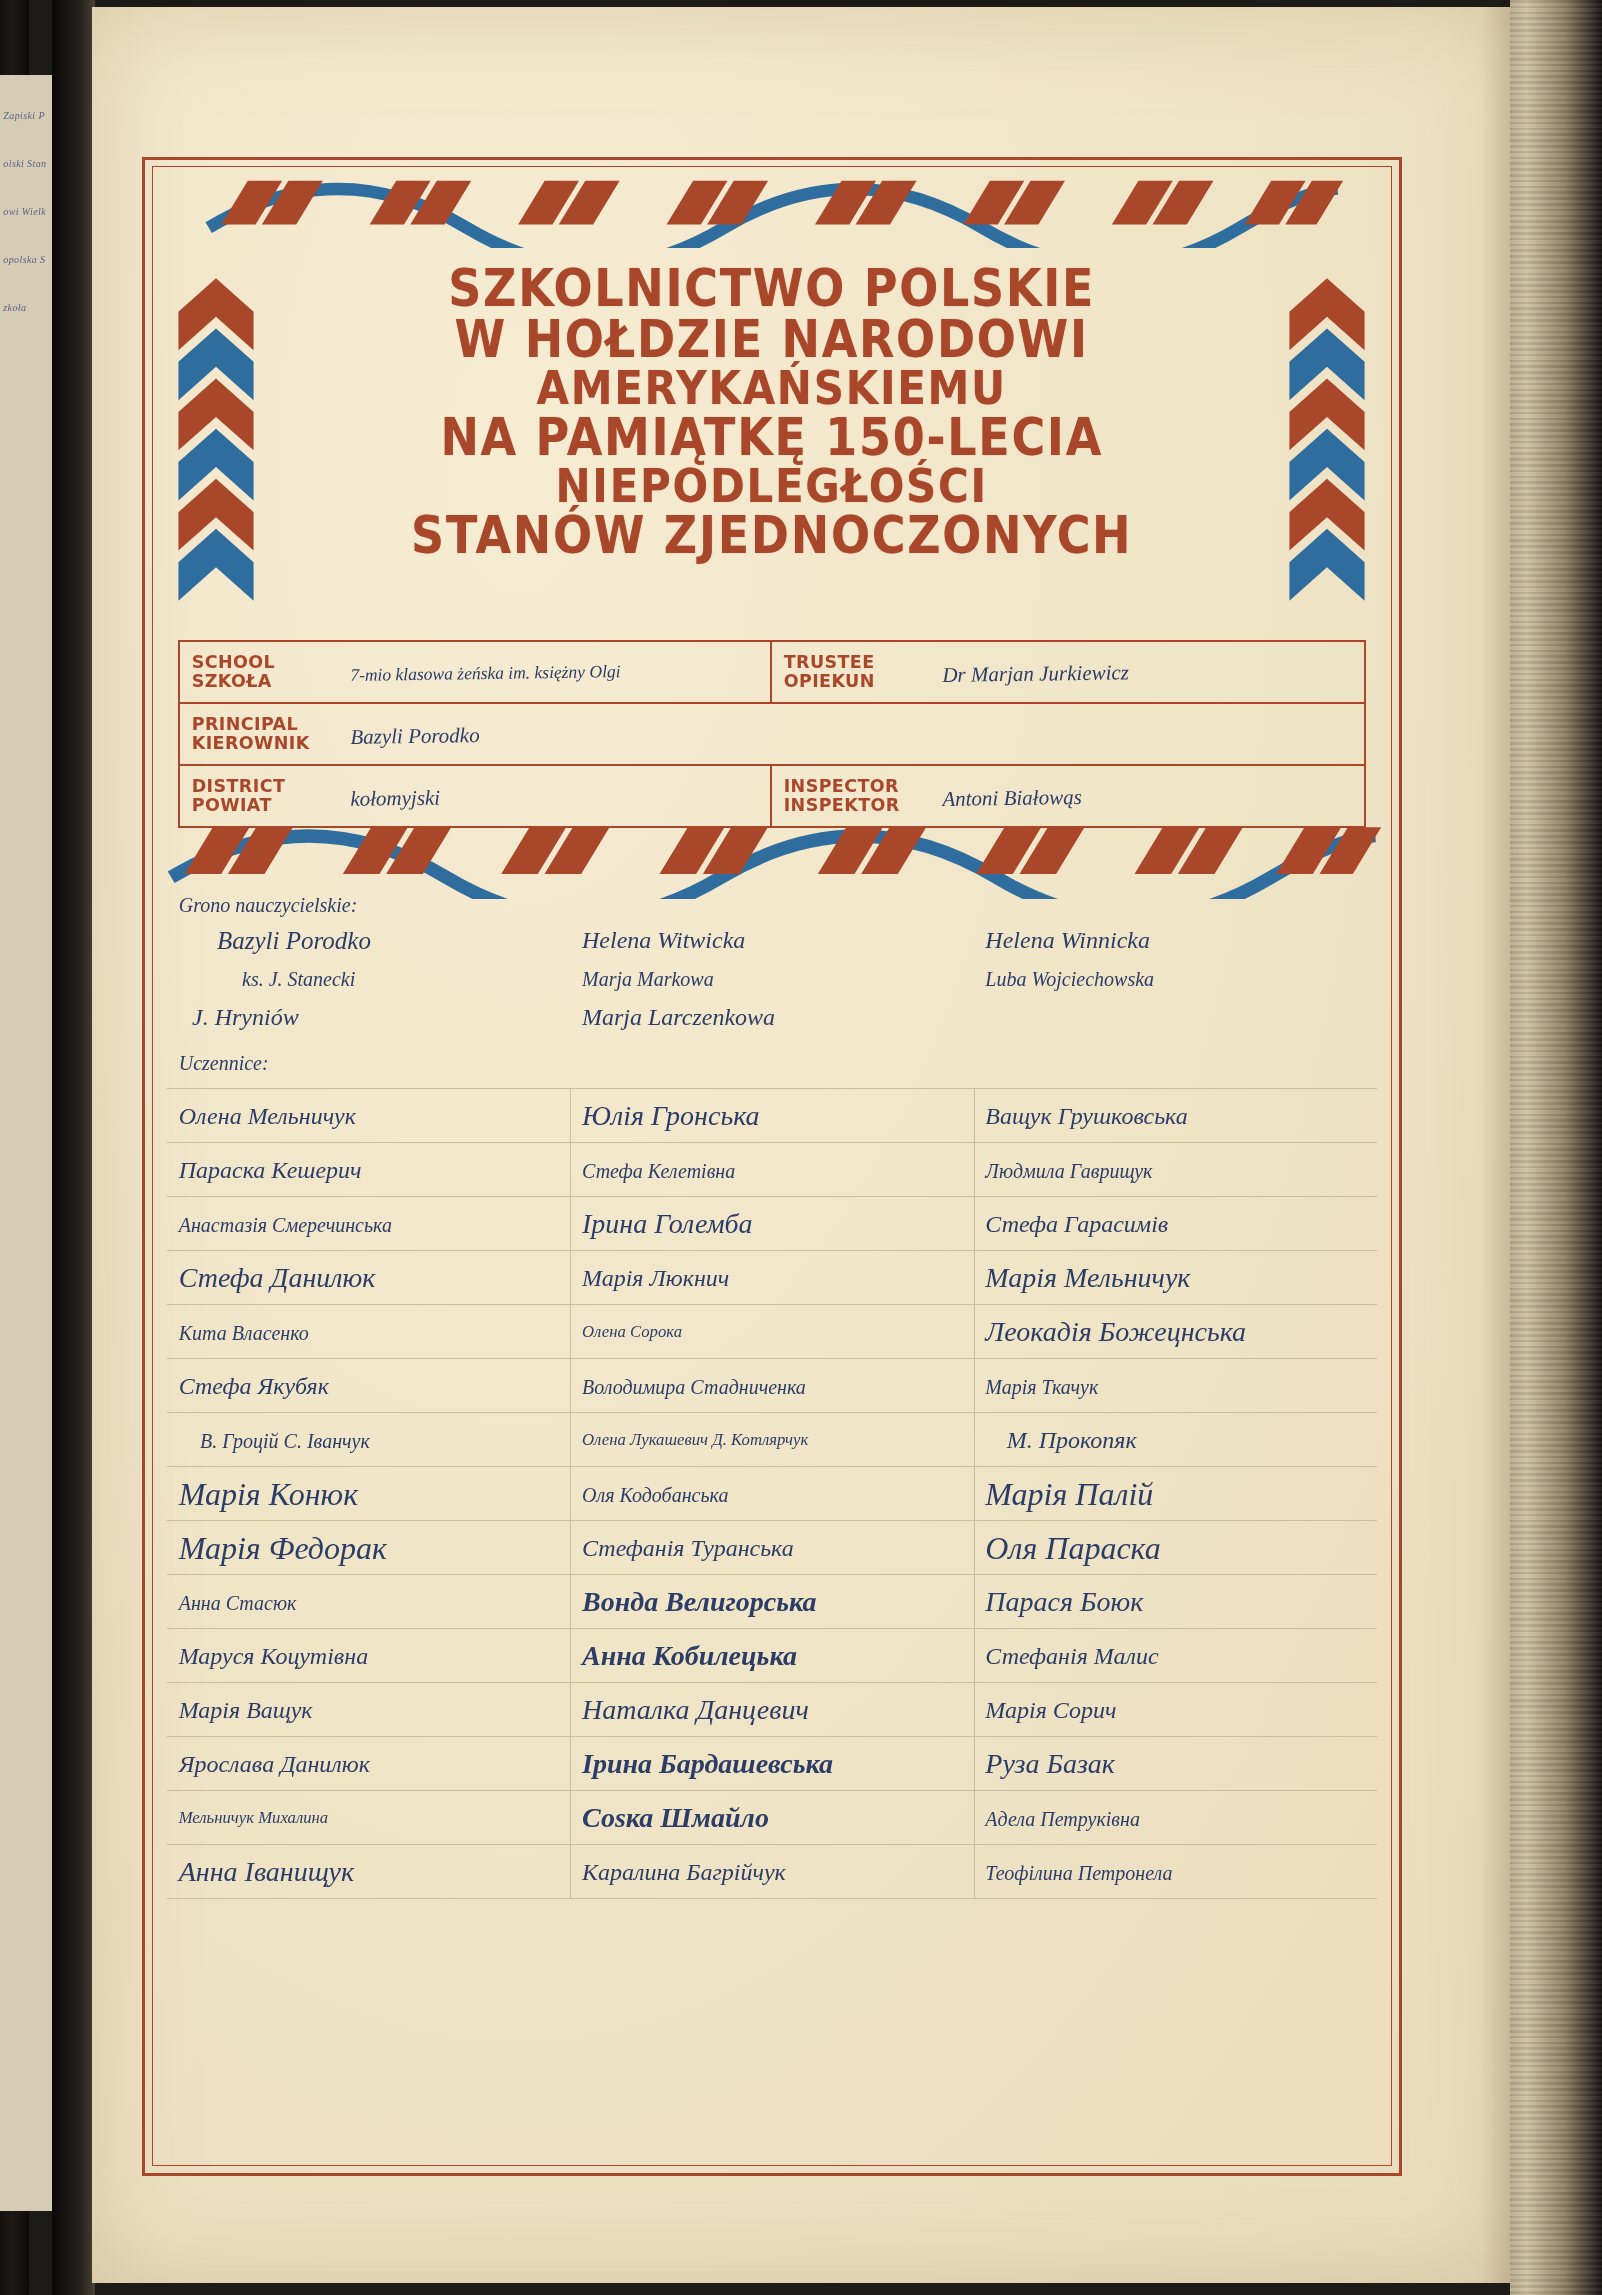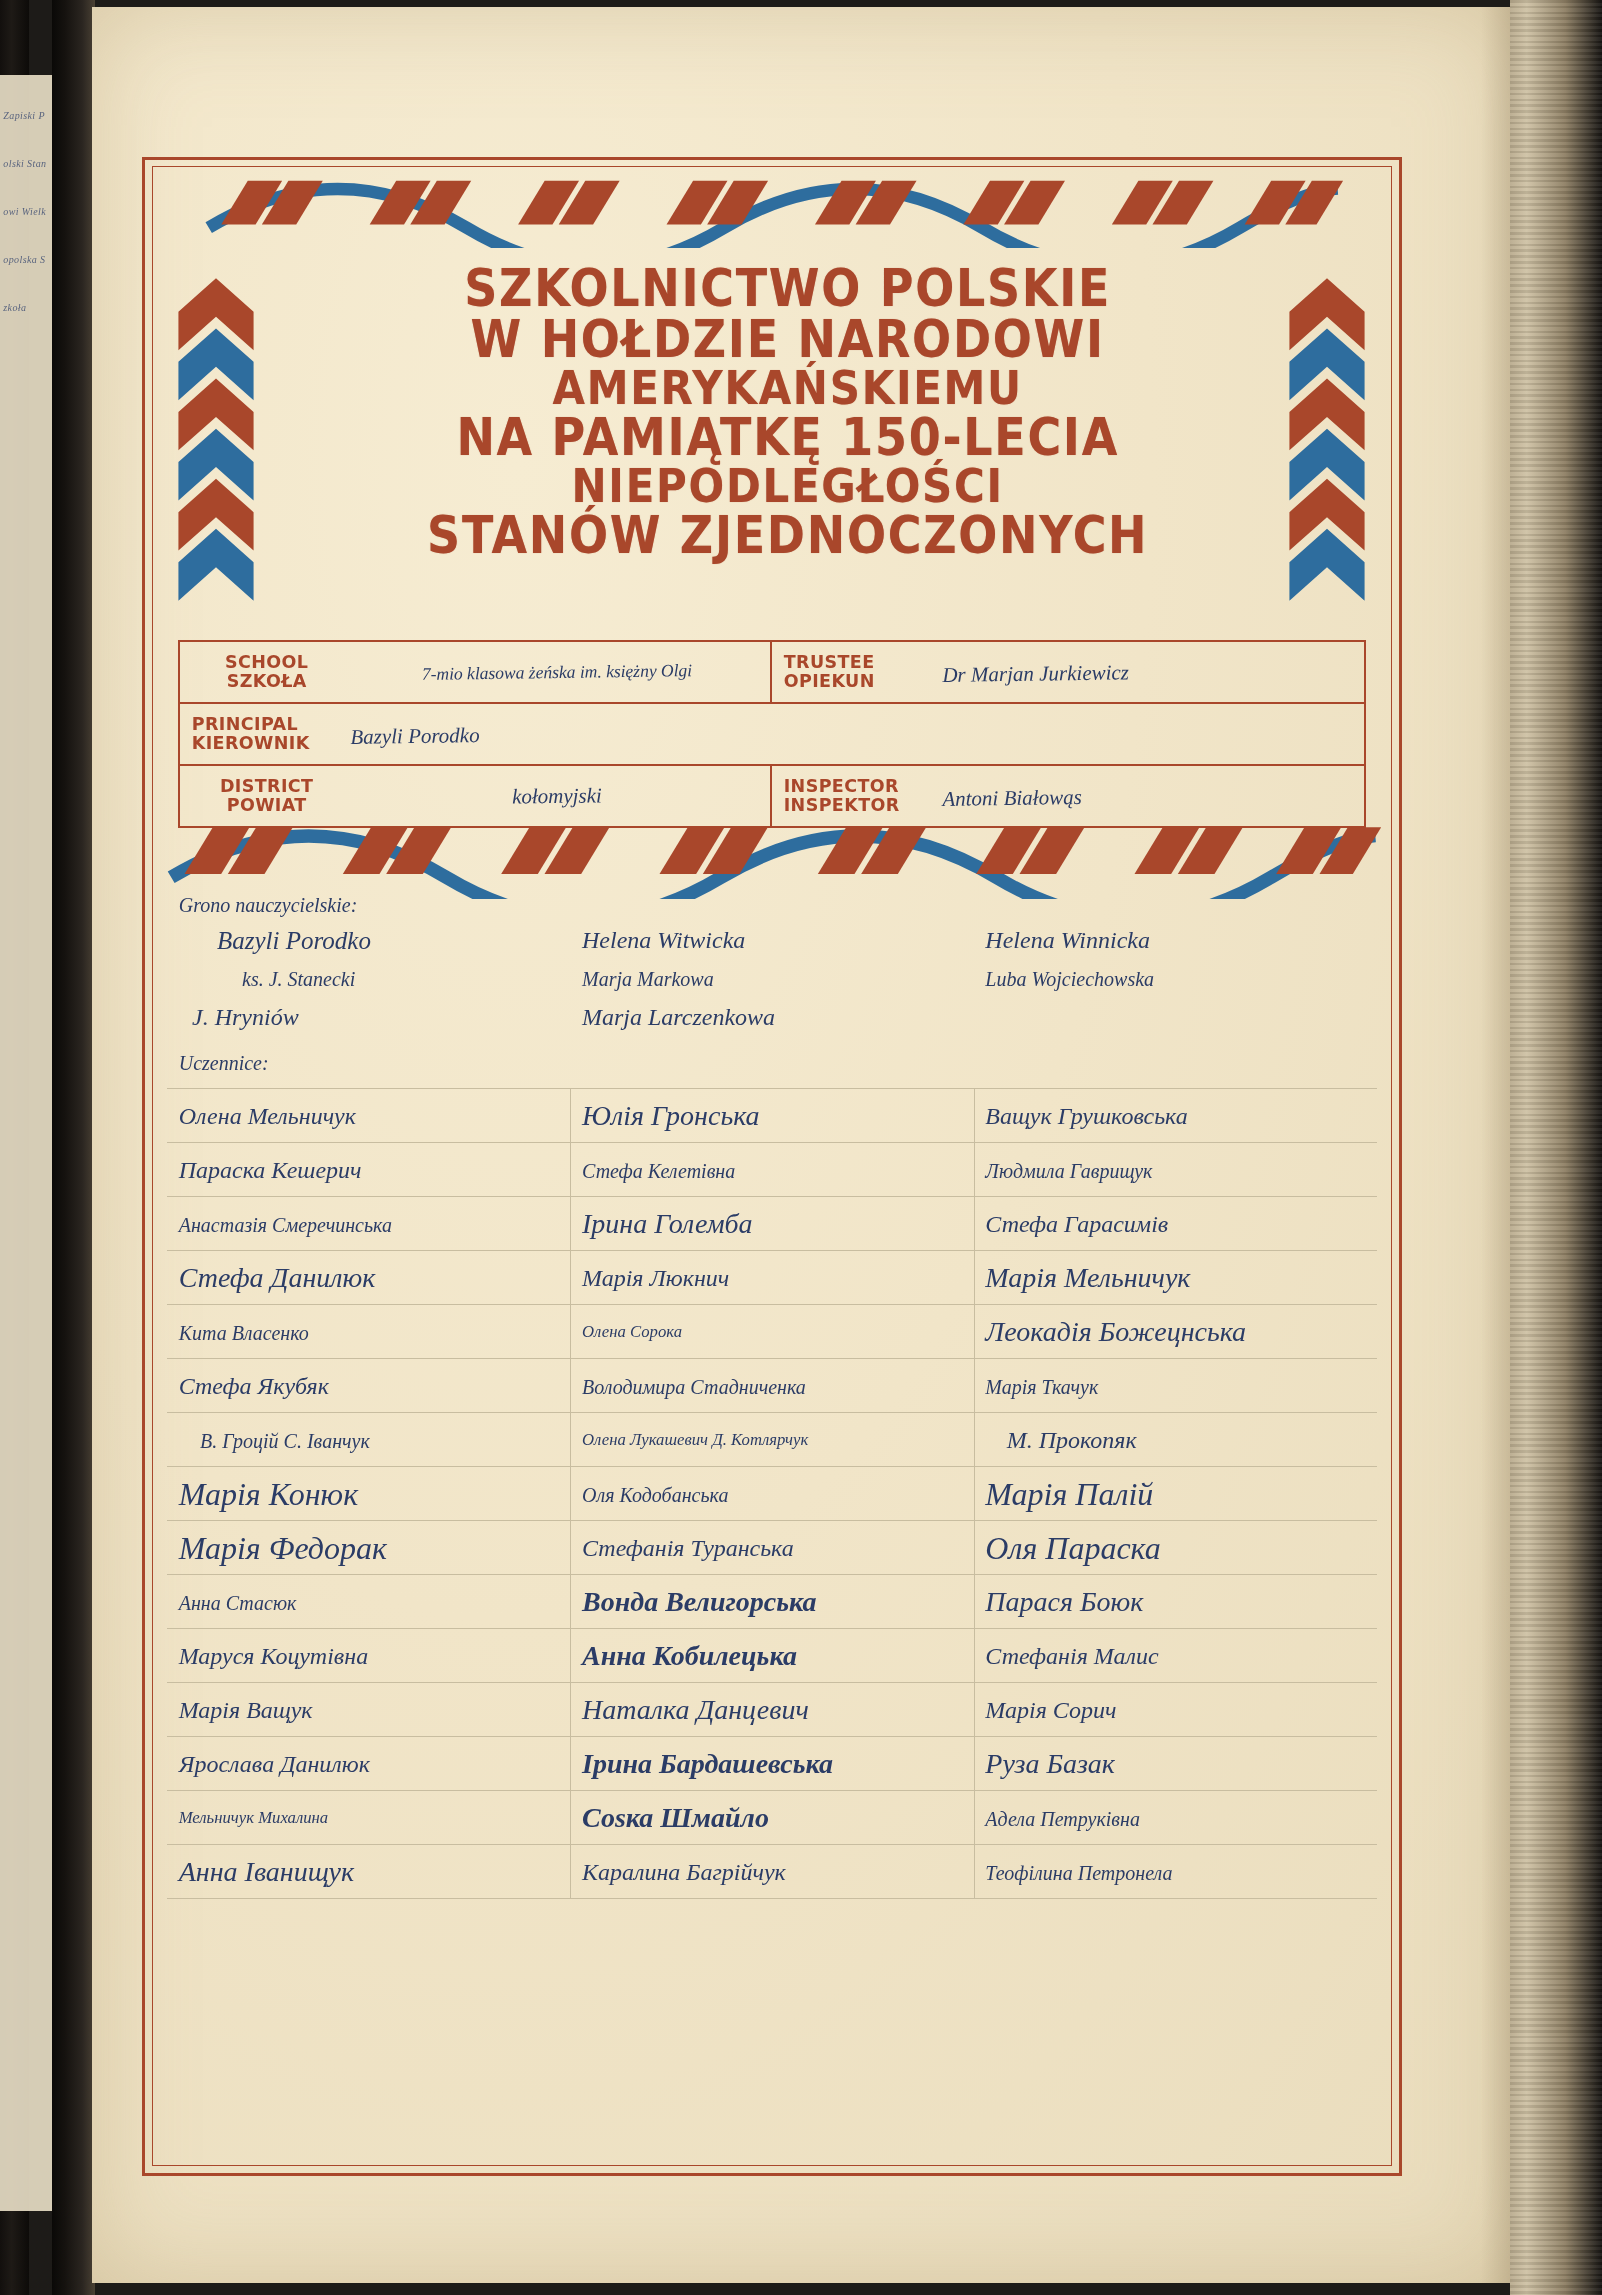--- a/index.html
+++ b/index.html
@@ -108,21 +108,21 @@
 
   
   #title-area {
     position: absolute;
     left: 16.7px; top: 10px;
     width: 1220px;
     height: 467px;
   }
   #title-lines {
     position: absolute;
-    left: 16px; top: 90px;
+    left: 0; top: 90px;
     width: 100%;
     text-align: center;
     color: #a9472b;
     font-family: "DejaVu Sans", sans-serif;
     font-weight: 700;
     letter-spacing: 1.7px;
     line-height: 1.0;
   }
   #title-lines .tl {
     display: block;
@@ -155,21 +155,21 @@
     border-bottom: 2.5px solid #a9472b;
     height: 60px;
   }
   #info-table .row:last-child { border-bottom: none; }
   .cell {
     display: flex;
     align-items: center;
     box-sizing: border-box;
     position: relative;
   }
-  .cell.left-half  { width: 50%; border-right: 2.5px solid #a9472b; text-align: center; }
+  .cell.left-half  { width: 50%; border-right: 2.5px solid #a9472b; }
   .cell.right-half { width: 50%; }
   .cell .lbl {
     color: #a9472b;
     font-family: "DejaVu Sans", sans-serif;
     font-weight: 700;
     font-size: 17.5px;
     line-height: 1.05;
     letter-spacing: 0.4px;
     padding-left: 11.7px;
     width: 150px;

